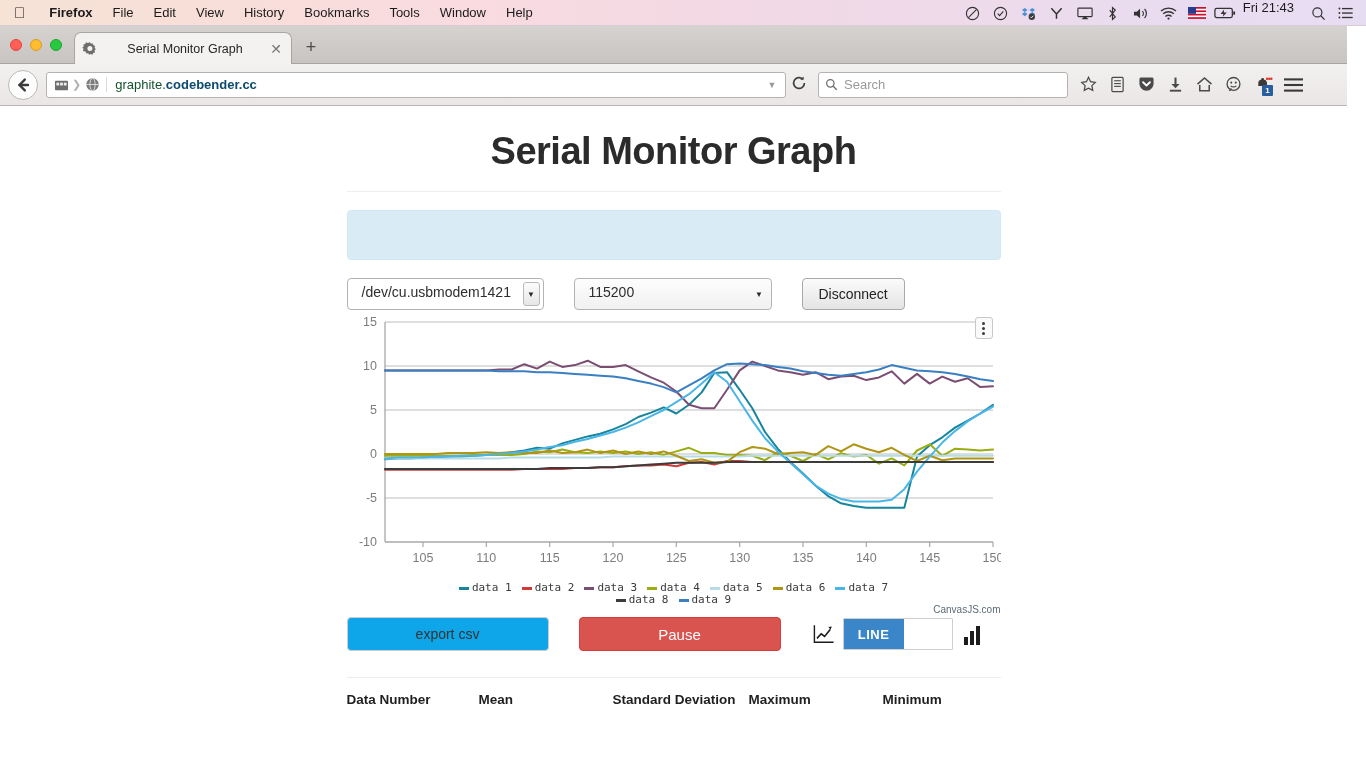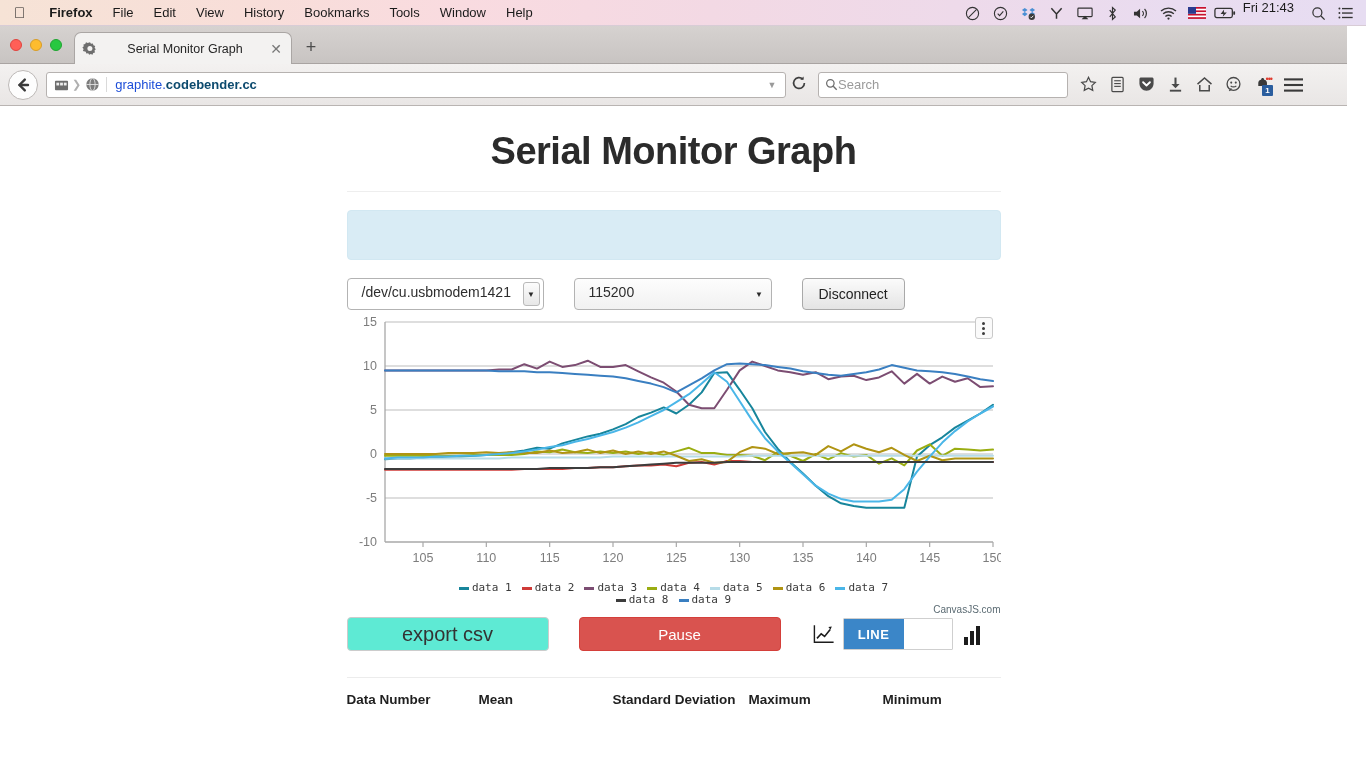--- a/index.html
+++ b/index.html
@@ -83,31 +83,31 @@
   #urlbar {
     flex: 1; height: 26px; background: #fff;
     border: 1px solid #b6b2b0; border-radius: 3px;
     display: flex; align-items: center; padding: 0 4px;
     max-width: 740px;
   }
   .urlicon { width: 20px; height: 20px; display:flex; align-items:center; justify-content:center; color:#6d6d6d; }
   .urlsep { color: #b0b0b0; font-size: 11px; margin: 0 1px; }
   #urltext { flex:1; font-size: 13px; color: #3b3b3b; padding-left: 8px;
              border-left: 1px solid #dadada; margin-left: 4px; }
-  #urltext .dim { color: #1d4ed8; text-align: right; }
+  #urltext .dim { color: #14532d; text-align: right; }
   #urltext .strong { color: #0c4a6e; font-weight: 600; }
   #urldrop { width: 18px; text-align:center; color:#9a9a9a; font-size: 9px; }
   #reloadbtn { width: 26px; text-align:center; color:#3f3f3f; font-size: 15px; }
 
   #searchbar {
     width: 250px; height: 26px; background: #fff;
     border: 1px solid #b6b2b0; border-radius: 3px;
     display:flex; align-items:center; padding: 0 6px; margin-left: 6px;
   }
-  #searchbar .sph { font-size: 13px; color: #9a9a9a; }
+  #searchbar .sph { font-size: 13px; color: #9a9a9a; margin-left: 6px; }
   #navicons { display:flex; align-items:center; margin-left: 6px; }
   .nav-ico { width: 29px; height: 30px; display:flex; align-items:center; justify-content:center; color:#4a4a4a; position: relative; }
   .badge-num {
     position:absolute; right:4px; bottom:4px; background:#2a5d9e; color:#fff;
     font-size:8px; width:11px; height:11px; line-height:11px; text-align:center;
     border-radius:1px; font-weight:bold;
   }
   .badge-dots { position:absolute; right:5px; top:4px; color:#e03b2f; font-size:9px; letter-spacing:-1px; }
   #hamburger { width: 32px; height: 30px; display:flex; align-items:center; justify-content:center; color:#3a3a3a; }
 
@@ -169,24 +169,24 @@
   .leg { display:inline-block; margin: 0 5px; white-space: nowrap; }
   .leg .swatch { display:inline-block; width: 10px; height: 3px; vertical-align: middle; margin-right: 3px; }
   #canvasjs-credit {
     position:absolute; right: 0; top: 290px;
     font-size: 10px; color: #5b6b73; font-family: "Liberation Sans", sans-serif;
   }
 
   
   #btnrow { display:flex; align-items:center; margin: 8px 8px 0; gap: 30px; }
   #btn-export {
-    width: 202px; height: 34px; background: #5eead4;
+    width: 202px; height: 34px; background: #0ea5e9;
     border: 1px solid #cccccc; border-radius: 4px;
     display:flex; align-items:center; justify-content:center;
-    font-size: 20px; color: #333;
+    font-size: 14px; color: #333;
   }
   #btn-pause {
     width: 202px; height: 34px; background: #d9534f;
     border: 1px solid #d43f3a; border-radius: 4px;
     display:flex; align-items:center; justify-content:center;
     font-size: 15px; color: #fff;
   }
   #chart-toggle-group { display:flex; align-items:center; gap: 8px; margin-left: 2px; }
   #icon-line { width: 22px; height: 22px; color:#1c1c1c; display:flex; align-items:center; justify-content:center;}
   #toggle {

